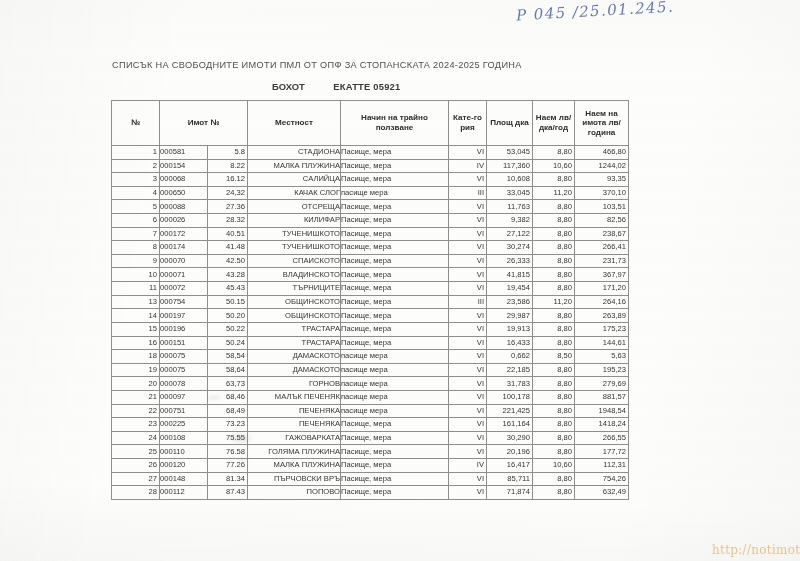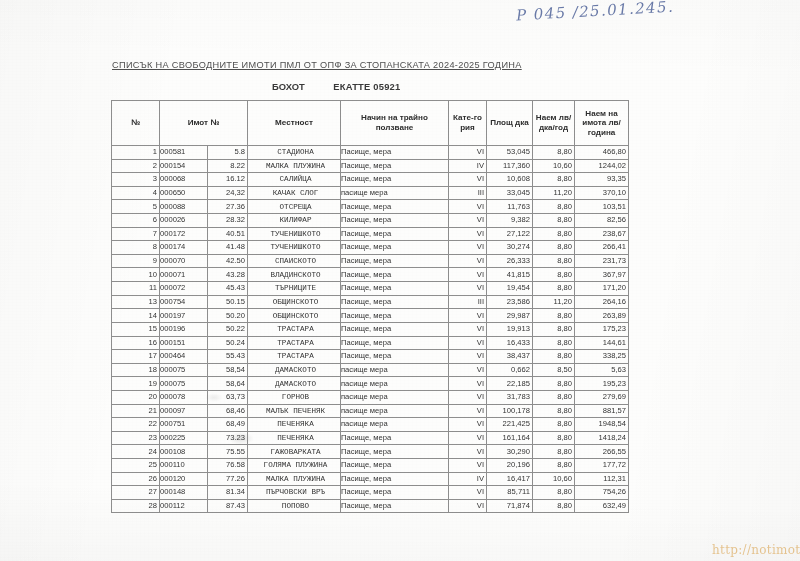--- a/index.html
+++ b/index.html
@@ -57,21 +57,20 @@
   }
 
   .doc-title {
     position: absolute;
     left: 112px;
     top: 60px;
     font-size: 9.2px;
     letter-spacing: .32px;
     color: #4f4f4f;
     white-space: nowrap;
-    text-decoration: underline;
   }
 
   .subtitle-row {
     position: absolute;
     left: 272px;
     top: 81px;
     font-size: 9.4px;
     font-weight: bold;
     color: #3a3a3a;
     white-space: nowrap;
@@ -123,21 +122,21 @@
   .c-num     { width: 40px; }
   .c-place   { width: 93px; }
   .c-use     { width: 108px; }
   .c-cat     { width: 38px; }
   .c-area    { width: 46px; }
   .c-rate    { width: 42px; }
   .c-total   { width: 54px; }
 
   
   .ta-r { text-align: right;  padding-right: 2px !important; }
-  .ta-l { text-align: center;   padding-left: 3px !important; font-family: Liberation Mono, monospace; }
+  .ta-l { text-align: right;   padding-left: 3px !important; }
   .ta-c { text-align: left; }
 
   .head-no { vertical-align: middle; }
 
   
   .smudge {
     position: absolute;
     border-radius: 50%;
     background: radial-gradient(ellipse at center, rgba(90,90,90,.17) 0%, rgba(120,120,120,0) 70%);
     pointer-events: none;
@@ -359,31 +358,20 @@
           <td class="ta-c">000151</td>
           <td class="ta-r">50.24</td>
           <td class="ta-l">ТРАСТАРА</td>
           <td class="ta-c">Пасище, мера</td>
           <td class="ta-r">VI</td>
           <td class="ta-r">16,433</td>
           <td class="ta-r">8,80</td>
           <td class="ta-r">144,61</td>
         </tr>
         <tr>
-          <td class="ta-r" colspan="2">17</td>
-          <td class="ta-c">000464</td>
-          <td class="ta-r">55.43</td>
-          <td class="ta-l">ТРАСТАРА</td>
-          <td class="ta-c">Пасище, мера</td>
-          <td class="ta-r">VI</td>
-          <td class="ta-r">38,437</td>
-          <td class="ta-r">8,80</td>
-          <td class="ta-r">338,25</td>
-        </tr>
-        <tr>
           <td class="ta-r" colspan="2">18</td>
           <td class="ta-c">000075</td>
           <td class="ta-r">58,54</td>
           <td class="ta-l">ДАМАСКОТО</td>
           <td class="ta-c">пасище мера</td>
           <td class="ta-r">VI</td>
           <td class="ta-r">0,662</td>
           <td class="ta-r">8,50</td>
           <td class="ta-r">5,63</td>
         </tr>

